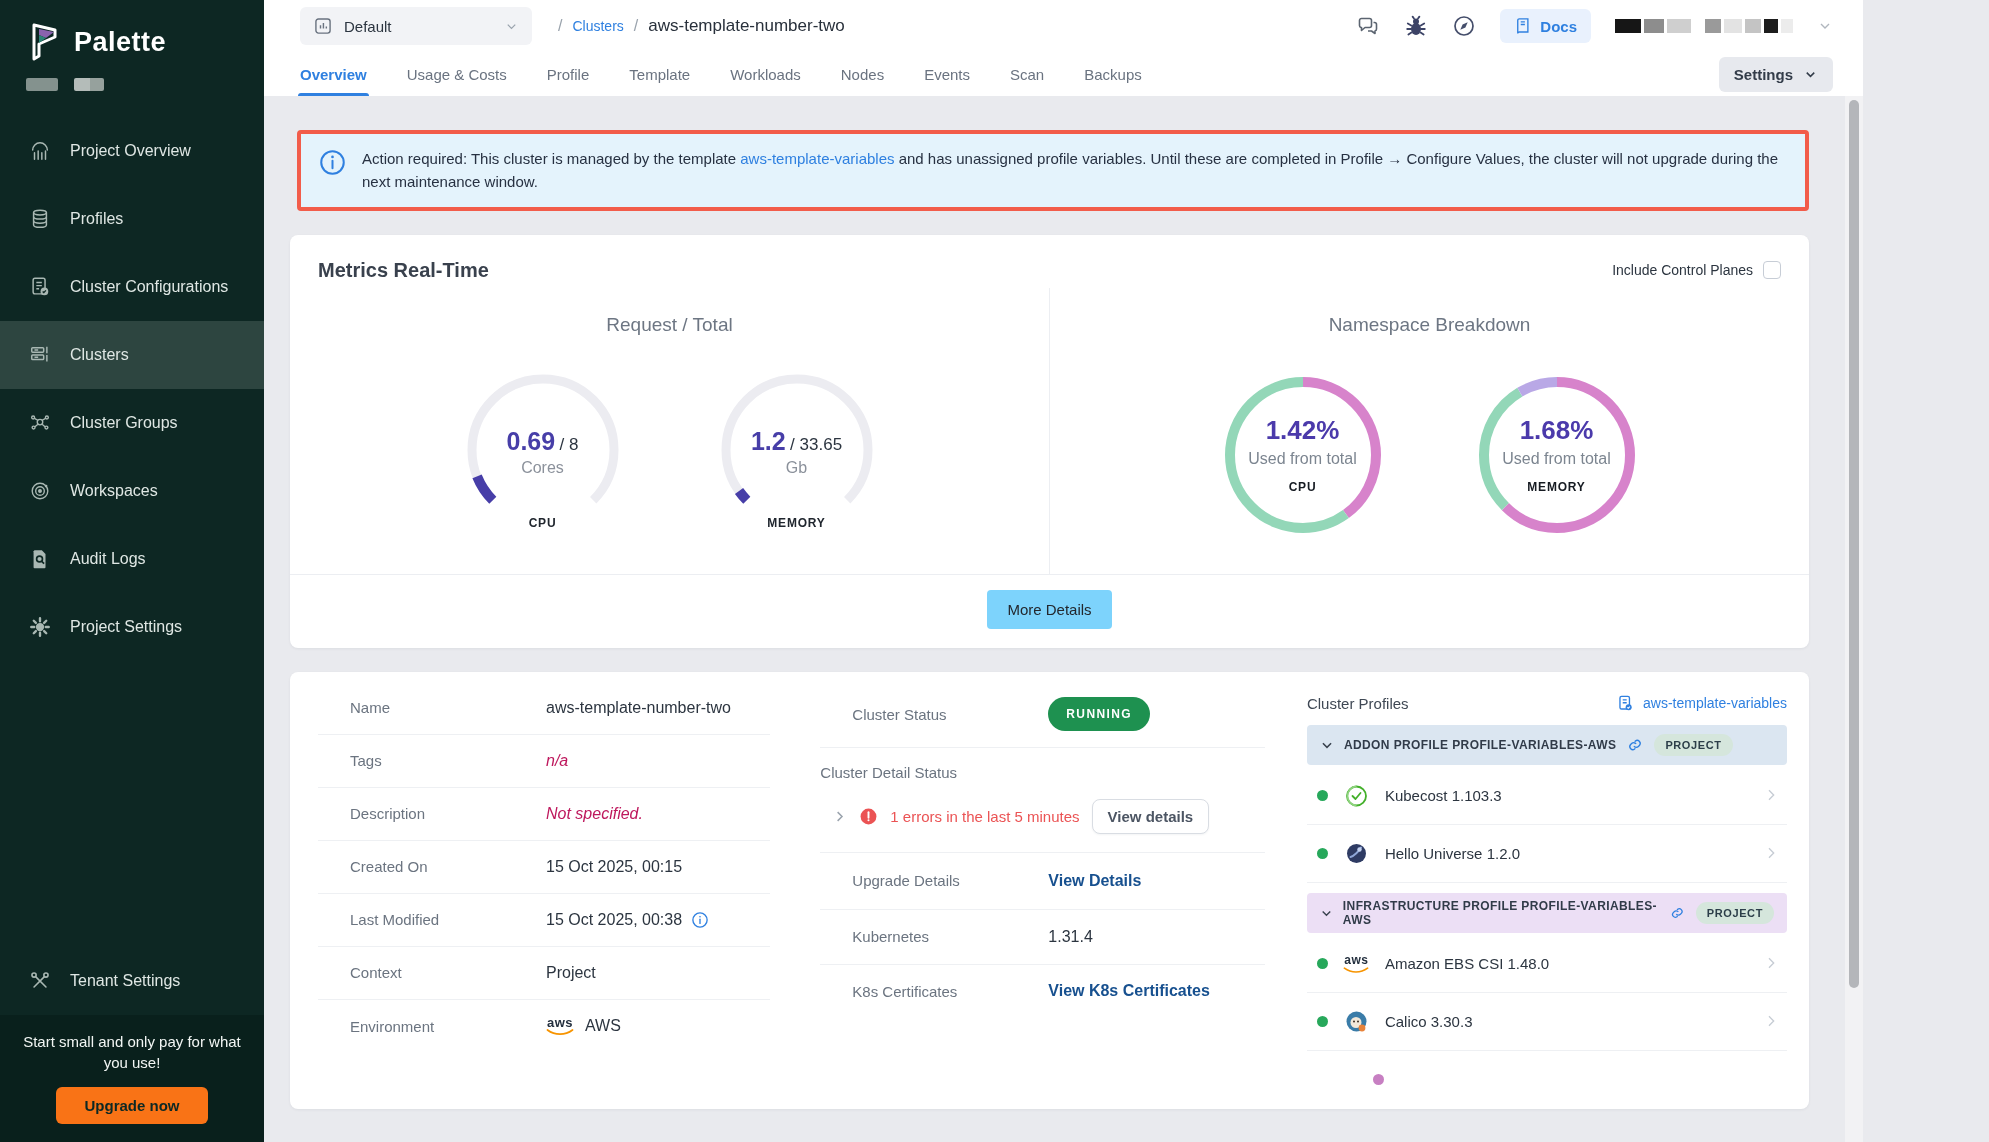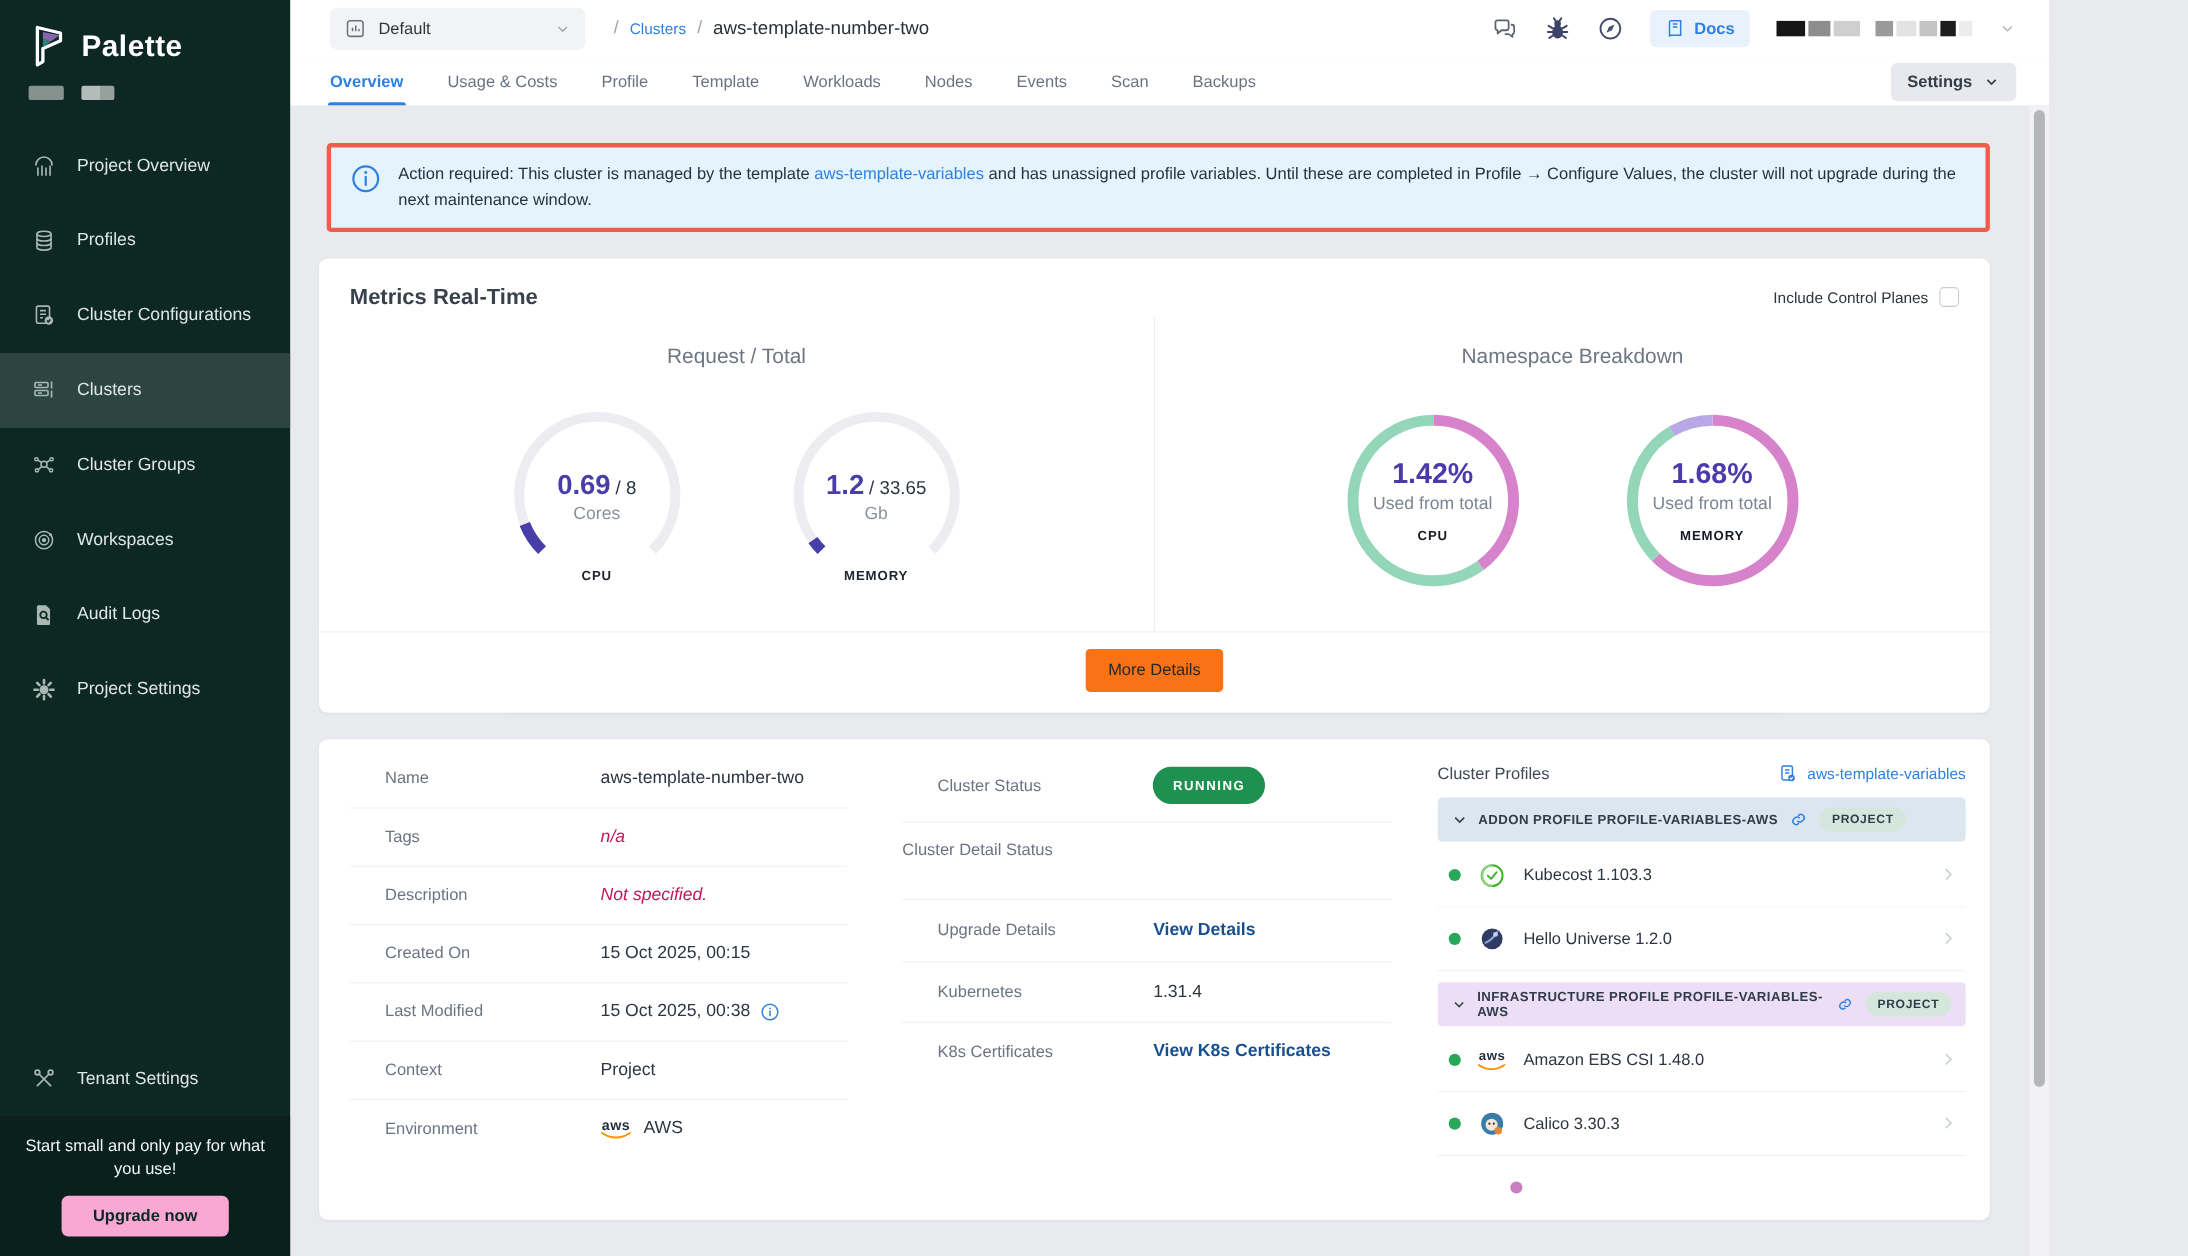--- a/index.html
+++ b/index.html
@@ -14,21 +14,21 @@
   .redacted-row { padding:16px 0 0 26px; display:flex; gap:16px; }
   .red-block { height:13px; border-radius:2px; }
   .nav { margin-top:26px; }
   .nav-item { display:flex; align-items:center; gap:18px; height:68px; padding-left:28px; cursor:pointer; color:#dfe7e4; }
   .nav-item.active { background:#2d4540; }
   .nav-icon { width:24px; height:24px; color:#a9b8b3; display:flex; align-items:center; justify-content:center; flex:none; }
   .nav-label { font-size:16px; }
   .side-spacer { flex:1; }
   .upsell { background:#09201c; padding:16px 18px 18px; text-align:center; }
   .upsell-msg { color:#f2f6f4; font-size:15px; line-height:1.45; }
-  .upgrade-btn { margin-top:13px; background:#f9a8d4; color:#0c2824; border:none; border-radius:6px; padding:10px 28px; font-size:15px; font-weight:700; cursor:pointer; font-family:inherit; }
+  .upgrade-btn { margin-top:13px; background:#f97316; color:#0c2824; border:none; border-radius:6px; padding:10px 28px; font-size:15px; font-weight:700; cursor:pointer; font-family:inherit; }
   .side-footer { background:#0a221e; border-top:1px solid #1c3631; height:64px; display:flex; align-items:center; justify-content:space-between; padding:0 22px 0 18px; }
   .sc-brand { display:flex; align-items:center; gap:10px; }
   .sc-text { font-size:12px; color:#9fb3ae; line-height:1.25; }
   .collapse { color:#cfd8d5; cursor:pointer; display:flex; }
 
   
   .main { flex:1; display:flex; flex-direction:column; min-width:0; }
   .topbar { height:52px; background:#fff; display:flex; align-items:center; padding:0 30px 0 36px; }
   .proj-select { display:flex; align-items:center; gap:11px; background:#f2f3f6; border-radius:6px; padding:9px 13px; width:232px; cursor:pointer; }
   .proj-icon { width:20px; height:20px; color:#6a7380; display:flex; }
@@ -65,21 +65,21 @@
   .m-head { display:flex; justify-content:space-between; align-items:center; padding:24px 28px 0; }
   .m-title { font-size:20px; font-weight:600; color:#39414d; }
   .include { display:flex; align-items:center; gap:10px; font-size:14px; color:#2c3540; }
   .checkbox { width:18px; height:18px; border:1.5px solid #c7cdd6; border-radius:4px; background:#fff; cursor:pointer; }
   .m-body { display:flex; margin-top:6px; }
   .m-col { flex:1; padding:26px 0 34px; display:flex; flex-direction:column; align-items:center; }
   .m-col.left { border-right:1px solid #eceef2; }
   .m-sub { font-size:19px; color:#6d7683; margin-bottom:34px; }
   .charts { display:flex; gap:84px; }
   .m-foot { border-top:1px solid #eceef2; display:flex; justify-content:center; padding:15px 0 19px; }
-  .more-btn { background:#f97316; border:none; border-radius:4px; padding:11px 20px; font-size:15px; color:#23272d; cursor:pointer; font-family:inherit; }
+  .more-btn { background:#7dd3fc; border:none; border-radius:4px; padding:11px 20px; font-size:15px; color:#23272d; cursor:pointer; font-family:inherit; }
 
   .gauge { position:relative; width:170px; height:160px; }
   .gauge svg, .donut svg { position:absolute; inset:0; }
   .g-center { position:absolute; inset:0; display:flex; flex-direction:column; align-items:center; justify-content:center; padding-top:4px; }
   .g-val { font-size:25px; font-weight:700; color:#473ea8; }
   .g-tot { font-size:17px; font-weight:400; color:#2c3540; }
   .g-unit { font-size:16px; color:#8b919b; margin-top:3px; }
   .g-label { position:absolute; bottom:0; left:0; right:0; text-align:center; font-size:12px; font-weight:700; color:#20262e; letter-spacing:.8px; }
 
   .donut { position:relative; width:170px; height:170px; }
@@ -471,20 +471,32 @@
           </div>
         </div>
 
         <div class="colM">
           <div class="drow row-status">
             <span class="dlabel">Cluster Status</span>
             <button class="pill">RUNNING</button>
           </div>
           <div class="cds">
             <div class="cds-label">Cluster Detail Status</div>
+            <div class="cds-row">
+              <svg width="15" height="15" viewBox="0 0 24 24" fill="none" stroke="#9aa3ad" stroke-width="2.4">
+                  <path d="M9 5l7 7-7 7"></path>
+                </svg>
+              <svg width="19" height="19" viewBox="0 0 24 24">
+                  <circle cx="12" cy="12" r="10" fill="#eb5354"></circle>
+                  <path d="M12 6.5v7" stroke="#fff" stroke-width="2.4" stroke-linecap="round"></path>
+                  <circle cx="12" cy="16.8" r="1.3" fill="#fff"></circle>
+                </svg>
+              <span class="err-text">1 errors in the last 5 minutes</span>
+              <button class="view-details-btn">View details</button>
+            </div>
           </div>
           <div class="drow row-up">
             <span class="dlabel">Upgrade Details</span>
             <span class="navlink">View Details</span>
           </div>
           <div class="drow row-k8s">
             <span class="dlabel">Kubernetes</span>
             <span class="dvalue">1.31.4</span>
           </div>
           <div class="drow" style="border-bottom:none">

